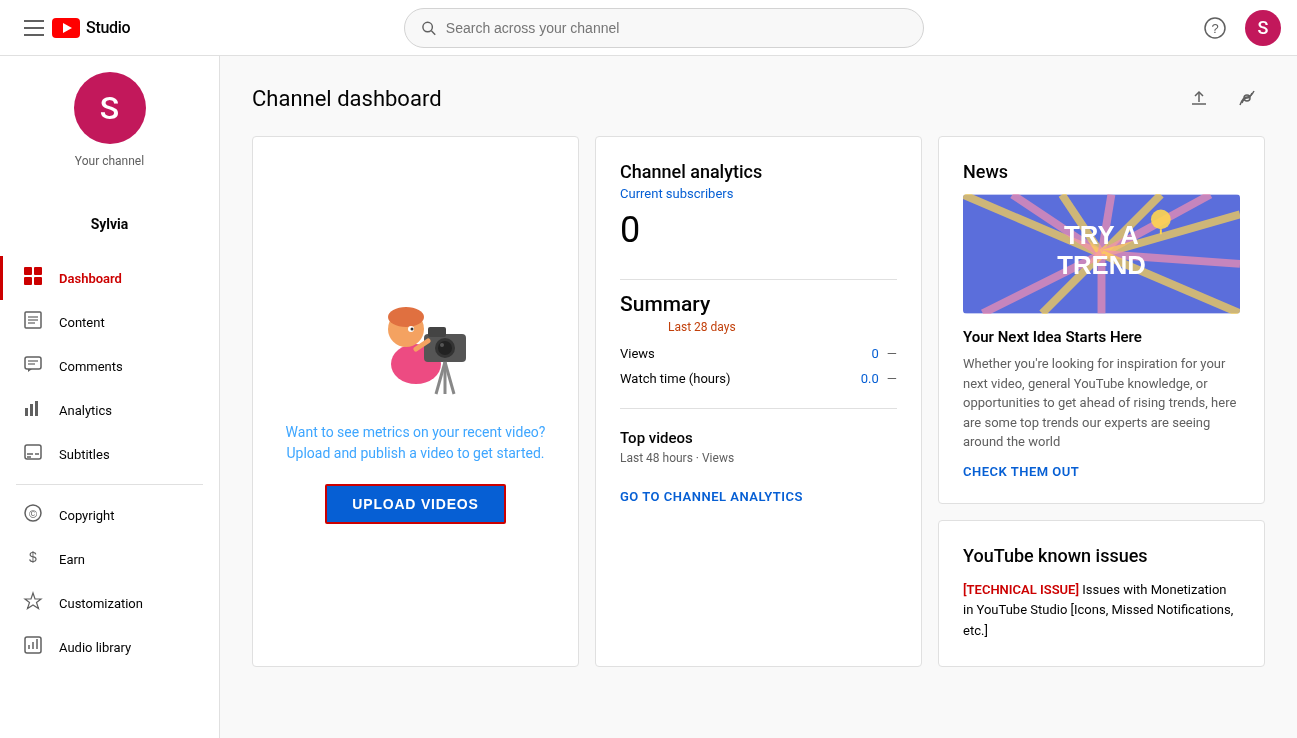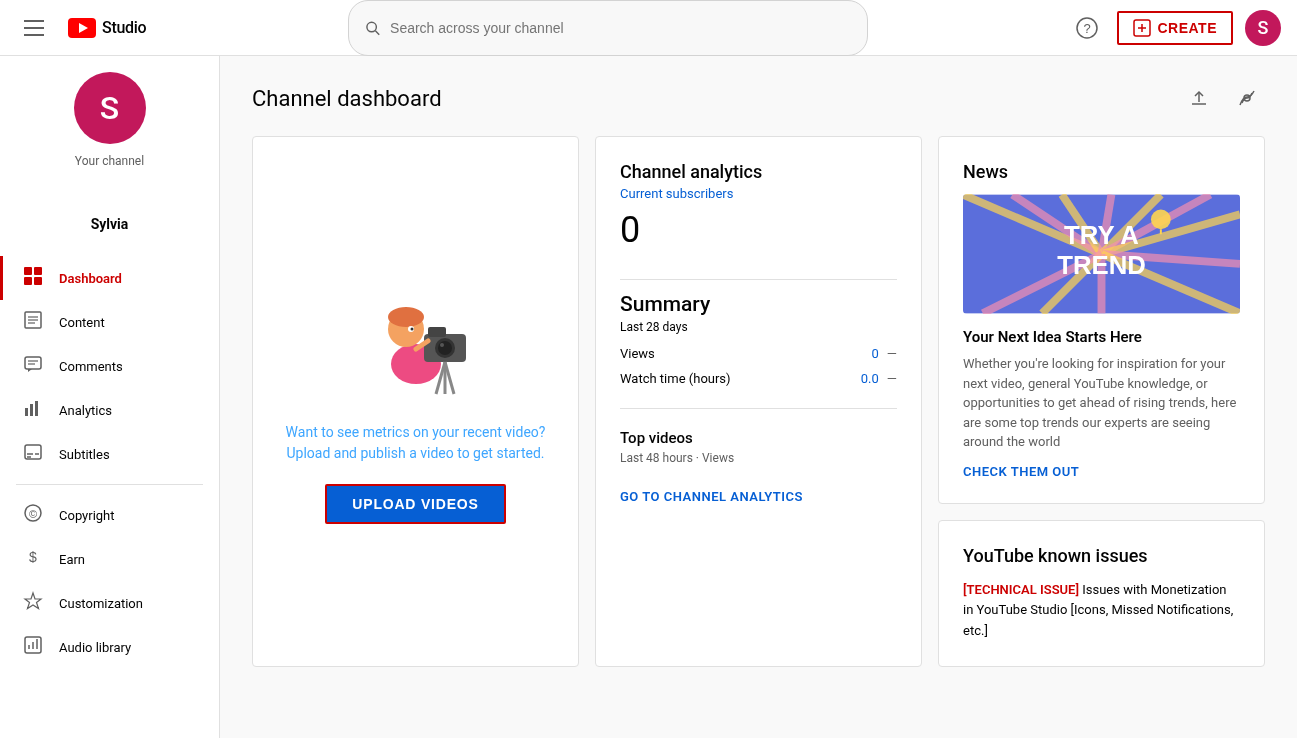--- a/index.html
+++ b/index.html
@@ -4,30 +4,30 @@
   <style>
     * { margin: 0; padding: 0; box-sizing: border-box; }
     body { font-family: 'Roboto', Arial, sans-serif; background: #f9f9f9; color: #030303; font-size: 14px; overflow: hidden; }
     
     
     .header {
       display: flex; align-items: center; justify-content: space-between;
       background: #fff; height: 56px; padding: 0 16px;
       border-bottom: 1px solid #e0e0e0; position: fixed; top: 0; left: 0; right: 0; z-index: 100;
     }
-    .header-left { display: flex; align-items: center; gap: 16px; }
+    .header-left { display: flex; align-items: center; }
     .hamburger { display: flex; flex-direction: column; gap: 5px; cursor: pointer; padding: 8px; }
     .hamburger span { display: block; width: 20px; height: 2px; background: #606060; }
     .logo { display: flex; align-items: center; gap: 6px; }
     .yt-icon { width: 28px; height: 20px; }
     .studio-text { font-size: 16px; font-weight: 500; color: #030303; letter-spacing: -0.3px; }
     .search-bar {
       display: flex; align-items: center;
       background: #f8f8f8; border: 1px solid #d3d3d3;
-      border-radius: 20px; padding: 0 16px; height: 56px; width: 520px;
+      border-radius: 20px; padding: 0 16px; height: 40px; width: 520px;
       gap: 10px;
     }
     .search-bar input {
       border: none; background: transparent; outline: none; font-size: 14px; width: 100%; color: #030303;
     }
     .header-right { display: flex; align-items: center; gap: 12px; }
     .help-btn {
       width: 36px; height: 36px; border-radius: 50%; border: none;
       background: transparent; cursor: pointer; display: flex; align-items: center; justify-content: center;
       font-size: 18px; color: #606060;
@@ -106,21 +106,21 @@
       letter-spacing: 0.8px; cursor: pointer; border-radius: 2px;
     }
 
     
     .analytics-card { }
     .analytics-title { font-size: 18px; font-weight: 500; margin-bottom: 4px; }
     .analytics-subtitle { font-size: 13px; color: #065fd4; margin-bottom: 8px; }
     .subscribers-count { font-size: 36px; font-weight: 400; margin-bottom: 16px; }
     .divider { border: none; border-top: 1px solid #e0e0e0; margin: 12px 0; }
     .summary-title { font-size: 21px; font-weight: 500; margin-bottom: 4px; }
-    .summary-period { font-size: 12px; color: #000000; margin-bottom: 12px; }
+    .summary-period { font-size: 12px; color: #c2410c; margin-bottom: 12px; margin-left: 48px; }
     .metric-row { display: flex; align-items: center; justify-content: space-between; margin-bottom: 10px; }
     .metric-label { font-size: 13px; color: #030303; }
     .metric-value { display: flex; align-items: center; gap: 8px; font-size: 13px; color: #065fd4; }
     .metric-change { color: #606060; }
     .top-videos-title { font-size: 15px; font-weight: 500; margin-bottom: 4px; margin-top: 8px; }
     .top-videos-period { font-size: 12px; color: #606060; margin-bottom: 12px; }
     .go-analytics { color: #065fd4; font-size: 13px; font-weight: 600; letter-spacing: 0.5px; cursor: pointer; margin-top: 12px; text-decoration: none; display: inline-block; }
 
     
     .news-title { font-size: 18px; font-weight: 500; margin-bottom: 12px; }
@@ -167,27 +167,20 @@
     </svg>
     <input type="text" placeholder="Search across your channel" style="">
   </div>
 
   <div class="header-right">
     <button class="help-btn">
       <svg width="22" height="22" viewBox="0 0 22 22" fill="none">
         <circle cx="11" cy="11" r="10" stroke="#606060" stroke-width="1.5"></circle>
         <text x="11" y="16" text-anchor="middle" font-size="13" fill="#606060" font-family="Arial">?</text>
       </svg>
-    </button>
-    <button class="create-btn">
-      <svg width="18" height="18" viewBox="0 0 18 18" fill="none">
-        <rect x="1" y="1" width="16" height="16" rx="2" stroke="#cc0000" stroke-width="1.5"></rect>
-        <path d="M5 9h8M9 5v8" stroke="#cc0000" stroke-width="1.5"></path>
-      </svg>
-      <span>CREATE</span>
     </button>
     <div class="avatar">S</div>
   </div>
 </header>
 
 <div class="main-layout">
 
   <aside class="sidebar">
     <div class="channel-info">
       <div class="channel-avatar">S</div>

